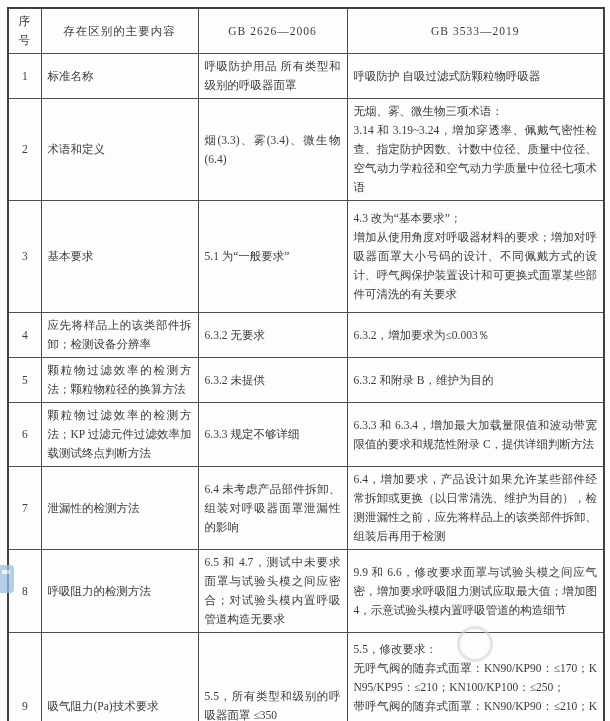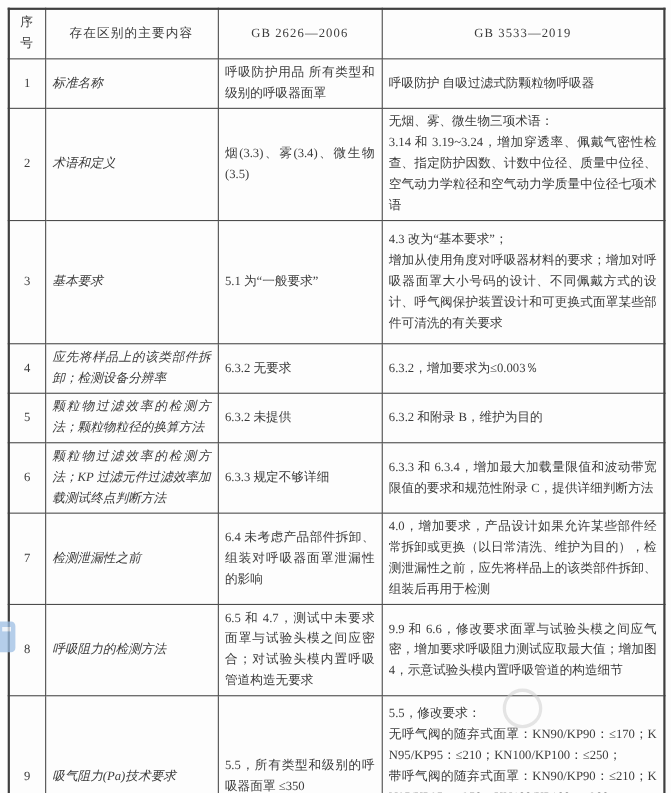--- a/index.html
+++ b/index.html
@@ -40,21 +40,21 @@
     font-weight: normal;
     text-align: center;
     height: 26px;
     letter-spacing: 1px;
   }
   col.c-no   { width: 33px; }
   col.c-item { width: 157px; }
   col.c-2006 { width: 149px; }
   col.c-2019 { width: 257px; }
   td.cell-no { text-align: center; }
-  td.cell-content { text-align: justify; font-style: italic; }
+  td.cell-content { text-align: justify; }
   td.cell-gb2006, td.cell-gb2019 { text-align: justify; }
   
   tbody tr:nth-of-type(1) { height: 44px; }
   tbody tr:nth-of-type(2) { height: 88px; }
   tbody tr:nth-of-type(3) { height: 112px; }
   tbody tr:nth-of-type(4) { height: 40px; }
   tbody tr:nth-of-type(5) { height: 38px; }
   tbody tr:nth-of-type(6) { height: 56px; }
   tbody tr:nth-of-type(7) { height: 80px; }
   tbody tr:nth-of-type(8) { height: 80px; }
@@ -142,21 +142,21 @@
     <tbody>
         <tr>
           <td class="cell-no">1</td>
           <td class="cell-content">标准名称</td>
           <td class="cell-gb2006">呼吸防护用品 所有类型和级别的呼吸器面罩</td>
           <td class="cell-gb2019">呼吸防护 自吸过滤式防颗粒物呼吸器</td>
         </tr>
         <tr>
           <td class="cell-no">2</td>
           <td class="cell-content">术语和定义</td>
-          <td class="cell-gb2006">烟(3.3)、雾(3.4)、微生物(3.5)</td>
+          <td class="cell-gb2006">烟(3.3)、雾(3.4)、微生物(6.4)</td>
           <td class="cell-gb2019">无烟、雾、微生物三项术语：
 3.14 和 3.19~3.24，增加穿透率、佩戴气密性检查、指定防护因数、计数中位径、质量中位径、空气动力学粒径和空气动力学质量中位径七项术语</td>
         </tr>
         <tr>
           <td class="cell-no">3</td>
           <td class="cell-content">基本要求</td>
           <td class="cell-gb2006">5.1 为“一般要求”</td>
           <td class="cell-gb2019">4.3 改为“基本要求”；
 增加从使用角度对呼吸器材料的要求；增加对呼吸器面罩大小号码的设计、不同佩戴方式的设计、呼气阀保护装置设计和可更换式面罩某些部件可清洗的有关要求</td>
         </tr>
@@ -173,23 +173,23 @@
           <td class="cell-gb2019">6.3.2 和附录 B，维护为目的</td>
         </tr>
         <tr>
           <td class="cell-no">6</td>
           <td class="cell-content">颗粒物过滤效率的检测方法；KP 过滤元件过滤效率加载测试终点判断方法</td>
           <td class="cell-gb2006">6.3.3 规定不够详细</td>
           <td class="cell-gb2019">6.3.3 和 6.3.4，增加最大加载量限值和波动带宽限值的要求和规范性附录 C，提供详细判断方法</td>
         </tr>
         <tr>
           <td class="cell-no">7</td>
-          <td class="cell-content">检测泄漏性之前</td>
+          <td class="cell-content">泄漏性的检测方法</td>
           <td class="cell-gb2006">6.4 未考虑产品部件拆卸、组装对呼吸器面罩泄漏性的影响</td>
-          <td class="cell-gb2019">4.0，增加要求，产品设计如果允许某些部件经常拆卸或更换（以日常清洗、维护为目的），检测泄漏性之前，应先将样品上的该类部件拆卸、组装后再用于检测</td>
+          <td class="cell-gb2019">6.4，增加要求，产品设计如果允许某些部件经常拆卸或更换（以日常清洗、维护为目的），检测泄漏性之前，应先将样品上的该类部件拆卸、组装后再用于检测</td>
         </tr>
         <tr>
           <td class="cell-no">8</td>
           <td class="cell-content">呼吸阻力的检测方法</td>
           <td class="cell-gb2006">6.5 和 4.7，测试中未要求面罩与试验头模之间应密合；对试验头模内置呼吸管道构造无要求</td>
           <td class="cell-gb2019">9.9 和 6.6，修改要求面罩与试验头模之间应气密，增加要求呼吸阻力测试应取最大值；增加图 4，示意试验头模内置呼吸管道的构造细节</td>
         </tr>
         <tr>
           <td class="cell-no">9</td>
           <td class="cell-content">吸气阻力(Pa)技术要求</td>

